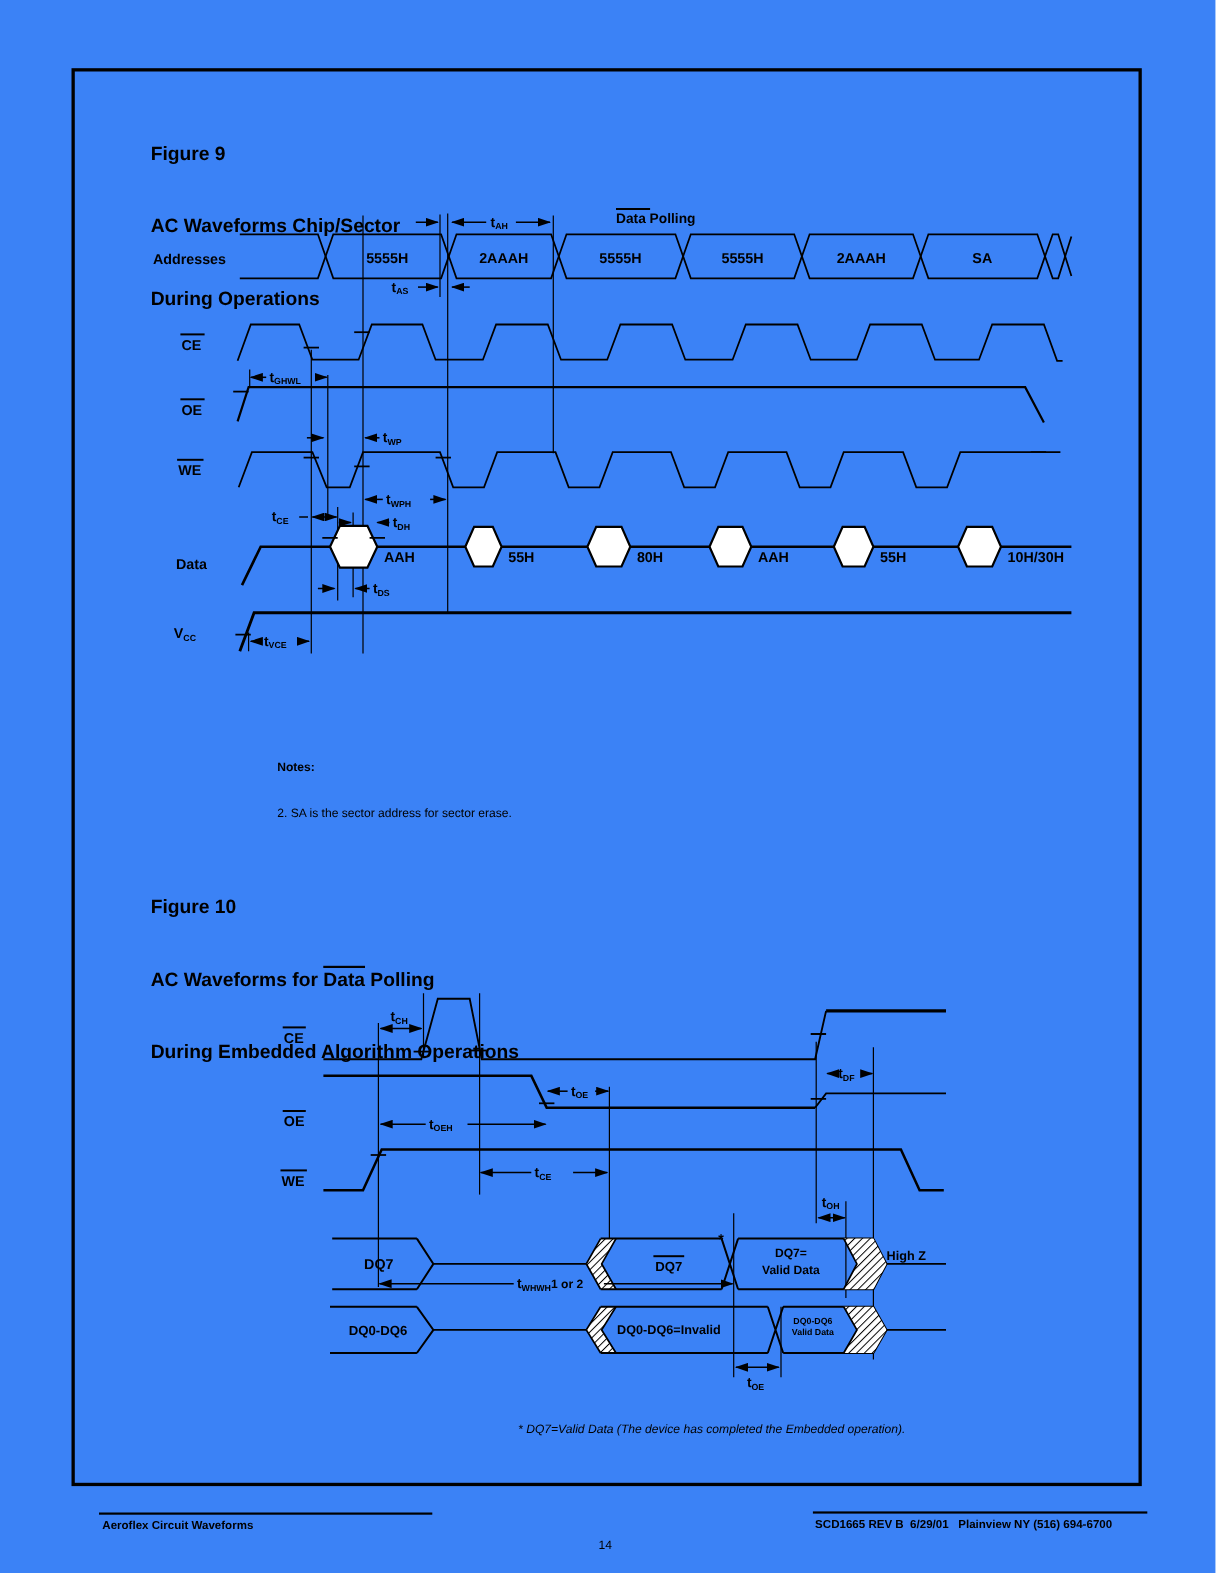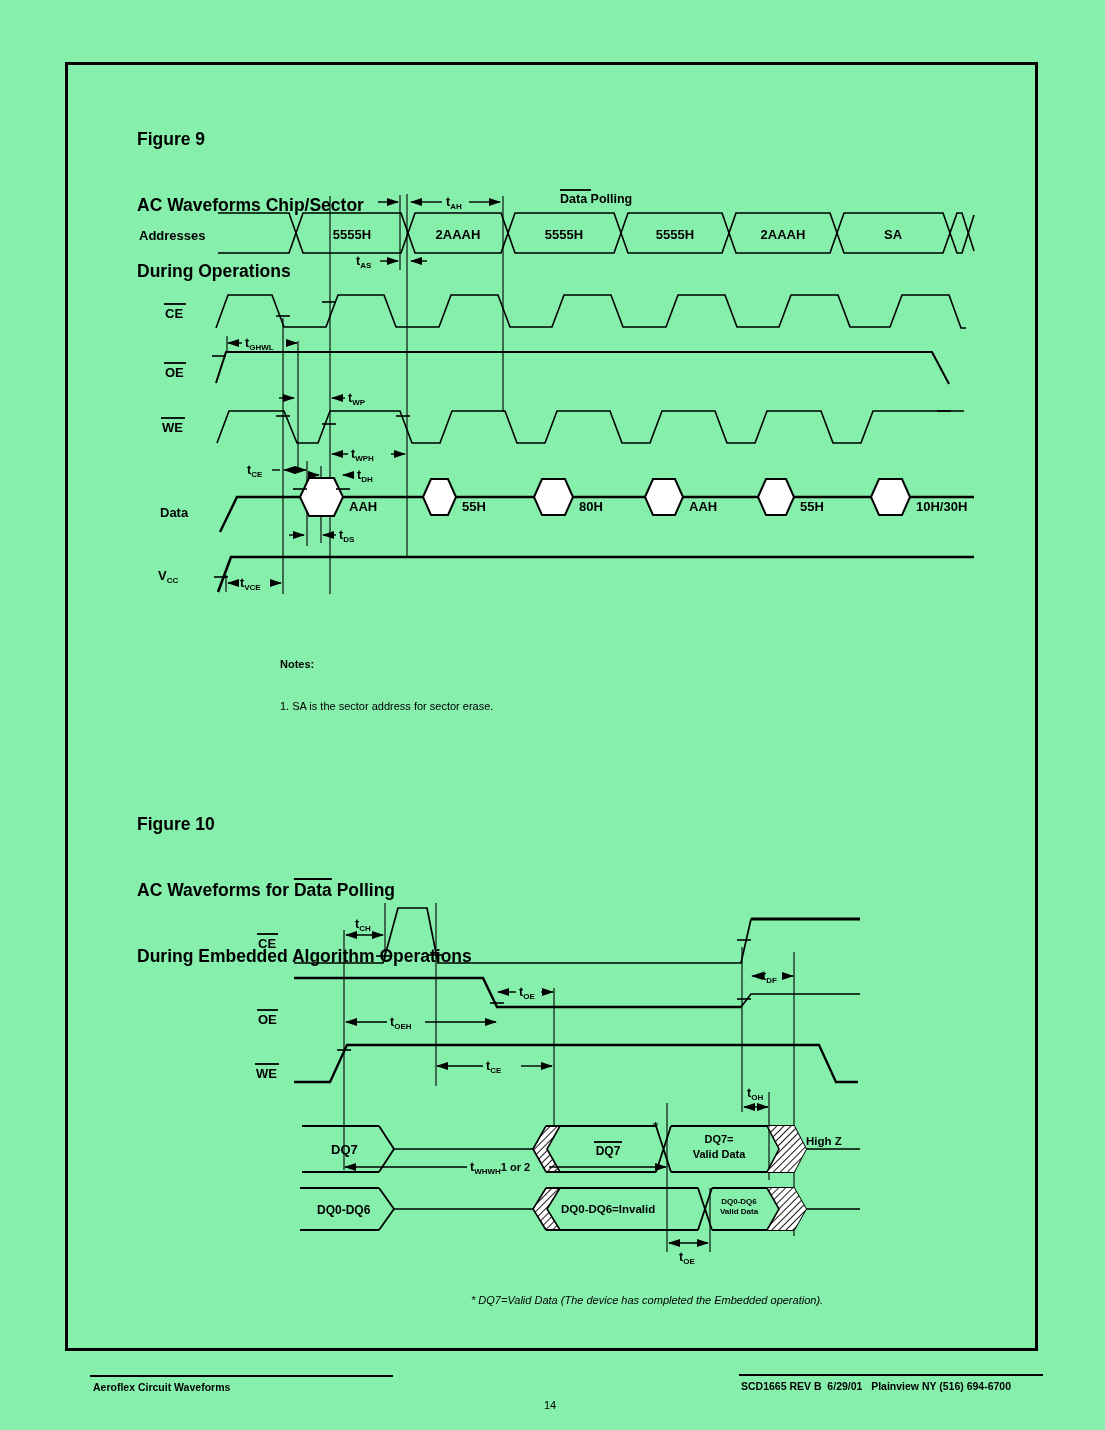--- a/index.html
+++ b/index.html
@@ -1,24 +1,24 @@
 <!DOCTYPE html>
 <html><head>
 <meta charset="utf-8">
 <style>
   html,body{margin:0;padding:0;background:#fff;}
-  .page{position:relative;width:1105px;height:1430px;background:#86efac;overflow:hidden;
+  .page{position:relative;width:1105px;height:1430px;background:#3b82f6;overflow:hidden;
         font-family:"Liberation Sans",sans-serif;color:#000;}
   .border-rect{position:absolute;left:65px;top:62px;width:973px;height:1289px;
         border:3px solid #000;box-sizing:border-box;}
   .fig-title{position:absolute;font-size:17.5px;font-weight:bold;line-height:22px;white-space:pre;}
   #f9-title{left:137px;top:84px;}
   #f10-title{left:137px;top:769px;}
   .ovl{text-decoration:overline;text-decoration-thickness:2px;}
-  .notes{position:absolute;left:252px;top:629px;font-size:11px;line-height:14px;white-space:pre;margin-left:28px;}
+  .notes{position:absolute;left:252px;top:663px;font-size:11px;line-height:14px;white-space:pre;}
   .notes .nt{font-weight:bold;}
   .footnote{position:absolute;left:471px;top:1278px;font-size:11px;font-style:italic;white-space:pre;margin-top:16px;}
   .f-line{position:absolute;border-top:2px solid #000;height:0;}
   .f-text{position:absolute;font-size:10.5px;font-weight:bold;white-space:pre;}
   .f-page{position:absolute;font-size:11px;margin-top:23px;}
   svg{position:absolute;}
   svg text{font-family:"Liberation Sans",sans-serif;font-weight:bold;fill:#000;}
   .sig{font-size:13px;}
   .val{font-size:13px;}
   .tl{font-size:12.5px;}
@@ -181,21 +181,21 @@
       <line class="dim" x1="228" y1="583" x2="238" y2="583" marker-start="url(#a9)"></line>
       <text class="tl" x="240" y="587"><tspan>t</tspan><tspan class="sub" dy="2.5">VCE</tspan></text>
       <line class="dim" x1="273" y1="583" x2="281" y2="583" marker-end="url(#a9)"></line>
     </g>
 
     <text class="sig" x="139" y="240">Addresses</text>
   </svg>
 
   <div class="notes">
     <div class="nt">Notes:</div>
-    <div>1. SA is the sector address for sector erase.</div>
+    <div>2. SA is the sector address for sector erase.</div>
   </div>
 
   <div id="f10-title" class="fig-title">
     <div>Figure 10</div>
     <div><span>AC Waveforms for </span><span class="ovl">Data</span><span> Polling</span></div>
     <div>During Embedded Algorithm Operations</div>
   </div>
 
   <svg style="left:250px;top:895px;" width="645" height="410" viewBox="250 895 645 410">
     <defs>

